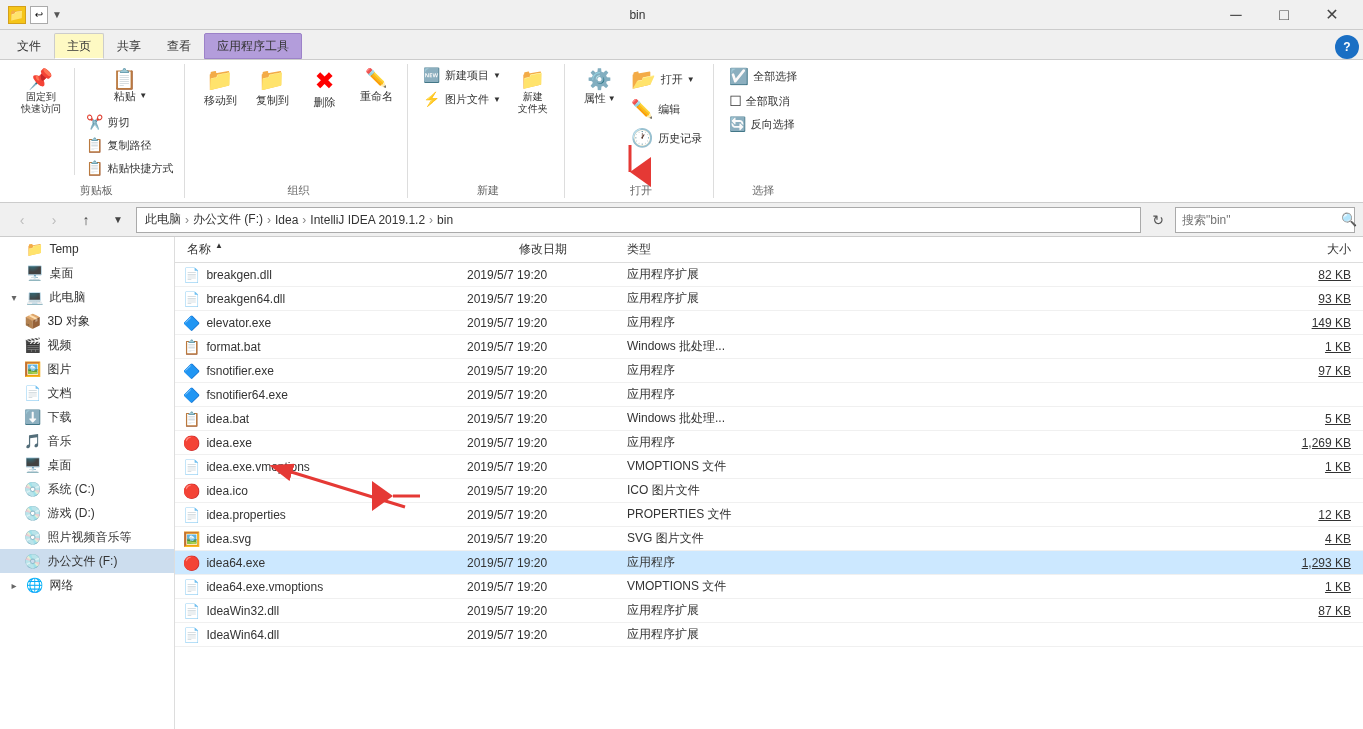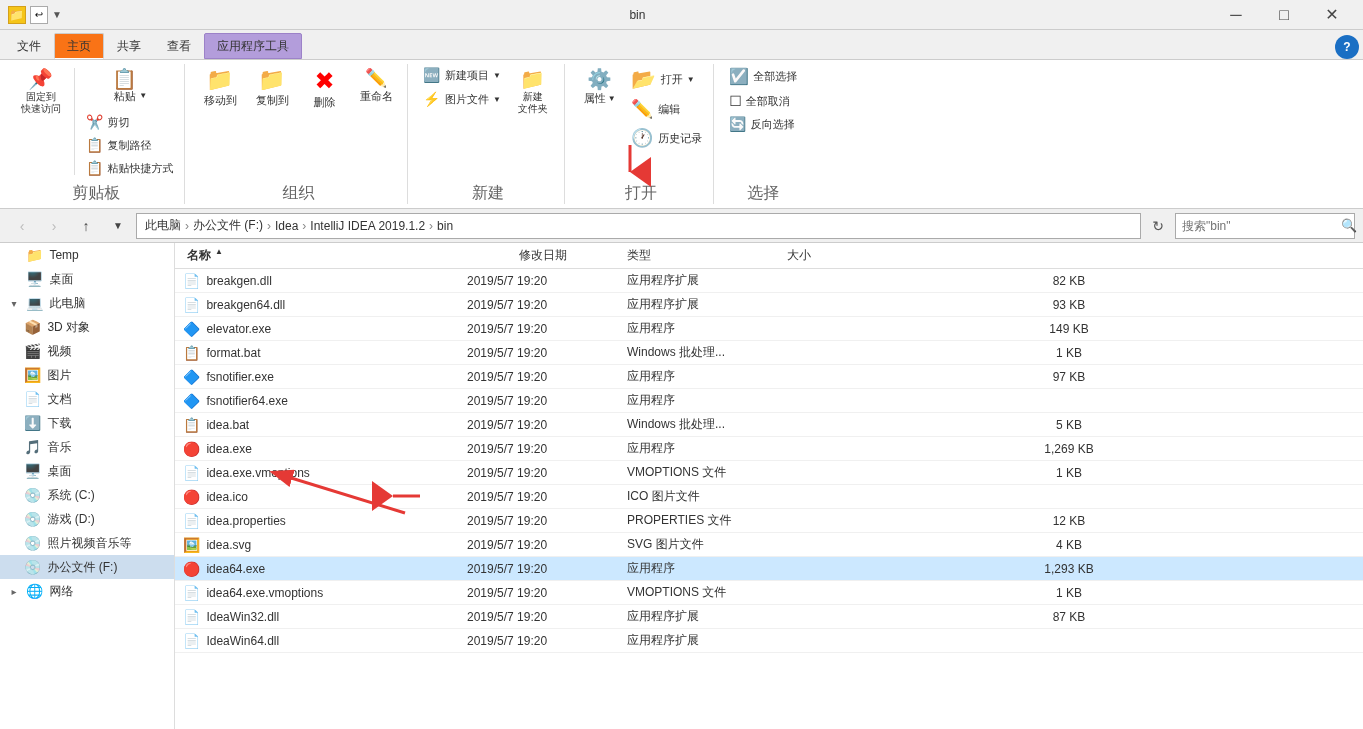--- a/index.html
+++ b/index.html
@@ -21,35 +21,35 @@
 
     
     .ribbon-tabs {
       display: flex; align-items: flex-end; height: 30px;
       background: #f0f0f0; border-bottom: 1px solid #ccc; padding: 0 4px;
     }
     .ribbon-tab {
       padding: 4px 12px; cursor: pointer; font-size: 12px; border: 1px solid transparent;
       border-radius: 2px 2px 0 0; color: #333; height: 26px; display: flex; align-items: center;
     }
-    .ribbon-tab.active { background: #f97316; border-color: #ccc; border-bottom-color: white; z-index: 1; }
+    .ribbon-tab.active { background: #fef9c3; border-color: #ccc; border-bottom-color: white; z-index: 1; }
     .ribbon-tab.highlight { background: #b39ddb; border-color: #9c82c8; color: #333; }
     .ribbon-help { margin-left: auto; width: 24px; height: 24px; border-radius: 50%; background: #1a6fc4; color: white; display: flex; align-items: center; justify-content: center; font-weight: bold; font-size: 12px; cursor: pointer; }
 
     
     .ribbon-toolbar {
       background: white; border-bottom: 1px solid #ccc; padding: 4px 8px;
       display: flex; align-items: stretch; min-height: 86px;
     }
     .ribbon-group {
       display: flex; flex-direction: column; align-items: center; padding: 0 6px;
       border-right: 1px solid #ddd; margin-right: 4px;
     }
     .ribbon-group:last-child { border-right: none; }
-    .ribbon-group-label { font-size: 16px; color: #666; margin-top: auto; padding-top: 4px; }
+    .ribbon-group-label { font-size: 11px; color: #666; margin-top: auto; padding-top: 4px; }
     .ribbon-group-content { display: flex; align-items: flex-start; gap: 2px; flex: 1; }
     .ribbon-btn-large {
       display: flex; flex-direction: column; align-items: center; justify-content: center;
       padding: 4px 6px; cursor: pointer; border: 1px solid transparent; border-radius: 2px;
       min-width: 50px; gap: 2px; font-size: 11px; text-align: center; color: #333;
     }
     .ribbon-btn-icon { font-size: 22px; line-height: 1; }
     .ribbon-btn-small {
       display: flex; align-items: center; gap: 4px; padding: 2px 4px; cursor: pointer;
       border: 1px solid transparent; border-radius: 2px; font-size: 11px; color: #333;
@@ -92,33 +92,33 @@
     .sidebar-icon { font-size: 14px; flex-shrink: 0; }
     .sidebar-tree-toggle { width: 12px; text-align: center; flex-shrink: 0; font-size: 10px; color: #666; }
 
     
     .file-list { flex: 1; background: white; overflow-y: auto; }
     .file-list-header {
       display: flex; align-items: center; height: 26px; background: white;
       border-bottom: 1px solid #ddd; position: sticky; top: 0; z-index: 1;
       padding: 0 8px;
     }
-    .file-col-name { width: 280px; flex-shrink: 0; display: flex; align-items: flex-start; gap: 4px; cursor: pointer; font-size: 12px; color: #333; padding: 0 4px; font-weight: bold; }
+    .file-col-name { width: 280px; flex-shrink: 0; display: flex; align-items: flex-start; gap: 4px; cursor: pointer; font-size: 12px; color: #333; padding: 0 4px; }
     .file-col-date { width: 160px; flex-shrink: 0; font-size: 12px; color: #333; padding: 0 4px; cursor: pointer; text-align: center; }
     .file-col-type { width: 160px; flex-shrink: 0; font-size: 12px; color: #333; padding: 0 4px; cursor: pointer; }
-    .file-col-size { flex: 1; font-size: 12px; color: #333; padding: 0 4px; cursor: pointer; }
+    .file-col-size { flex: 1; font-size: 12px; color: #333; padding: 0 4px; cursor: pointer; text-align: right; }
     .file-row {
       display: flex; align-items: center; height: 24px; padding: 0 8px;
       border-bottom: 1px solid #f0f0f0; cursor: pointer;
     }
     .file-row.selected { background: #cce8ff; }
     .file-name-cell { width: 280px; flex-shrink: 0; display: flex; align-items: center; gap: 6px; font-size: 12px; color: #333; overflow: hidden; white-space: nowrap; text-overflow: ellipsis; }
     .file-date-cell { width: 160px; flex-shrink: 0; font-size: 12px; color: #333; padding: 0 4px; }
     .file-type-cell { width: 160px; flex-shrink: 0; font-size: 12px; color: #333; padding: 0 4px; }
-    .file-size-cell { flex: 1; font-size: 12px; color: #333; padding: 0 4px; text-align: center; }
+    .file-size-cell { flex: 1; font-size: 12px; color: #333; padding: 0 4px; text-align: right; text-decoration: underline; }
     .file-icon { font-size: 14px; flex-shrink: 0; }
 
     
     ::-webkit-scrollbar { width: 12px; }
     ::-webkit-scrollbar-track { background: #f0f0f0; }
     ::-webkit-scrollbar-thumb { background: #c0c0c0; border: 2px solid #f0f0f0; }
     .delete-icon { color: red; font-size: 24px; }
     .rename-icon { color: #666; font-size: 18px; }
     .new-folder-icon { color: #f5c518; font-size: 20px; }
     .props-icon { color: #666; font-size: 20px; }

